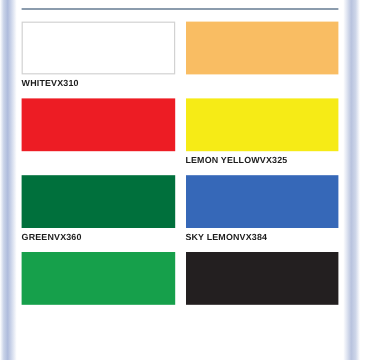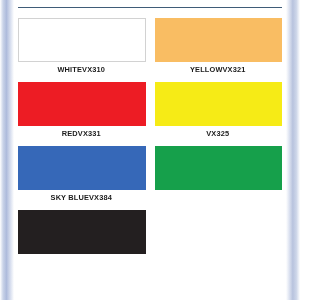--- a/index.html
+++ b/index.html
@@ -85,21 +85,21 @@
     height: 44px;
     width: 100%;
     box-sizing: border-box;
   }
   .swatch.outlined {
     border: 1px solid #d2d2d2;
   }
 
   .cell-labels {
     display: flex;
-    justify-content: center;
+    justify-content: flex-start;
     align-items: baseline;
     margin-top: 3px;
     padding-right: 1px;
   }
 
   .name, .code {
     font-size: 7.4px;
     font-weight: bold;
     color: #1b1b1b;
     letter-spacing: 0.15px;
@@ -120,42 +120,42 @@
     <div class="grid">
         <div class="cell">
           <div class="swatch outlined" style="background: rgb(255, 255, 255);"></div>
           <div class="cell-labels">
             <span class="name">WHITE</span>
             <span class="code">VX310</span>
           </div>
         </div>
         <div class="cell">
           <div class="swatch" style="background: rgb(249, 189, 99);"></div>
-          <div class="cell-labels">
-            <span class="name">YELLOW</span>
-            <span class="code">VX321</span>
-          </div>
         </div>
         <div class="cell">
           <div class="swatch" style="background: rgb(237, 28, 36);"></div>
-          <div class="cell-labels">
-            <span class="name">RED</span>
-            <span class="code">VX331</span>
-          </div>
         </div>
         <div class="cell">
           <div class="swatch" style="background: rgb(246, 235, 22);"></div>
           <div class="cell-labels">
+            <span class="name">LEMON YELLOW</span>
             <span class="code">VX325</span>
+          </div>
+        </div>
+        <div class="cell">
+          <div class="swatch" style="background: rgb(0, 112, 60);"></div>
+          <div class="cell-labels">
+            <span class="name">GREEN</span>
+            <span class="code">VX360</span>
           </div>
         </div>
         <div class="cell">
           <div class="swatch" style="background: rgb(54, 104, 184);"></div>
           <div class="cell-labels">
-            <span class="name">SKY BLUE</span>
+            <span class="name">SKY LEMON</span>
             <span class="code">VX384</span>
           </div>
         </div>
         <div class="cell">
           <div class="swatch" style="background: rgb(22, 160, 75);"></div>
         </div>
         <div class="cell">
           <div class="swatch" style="background: rgb(35, 31, 32);"></div>
         </div>
       </div>

